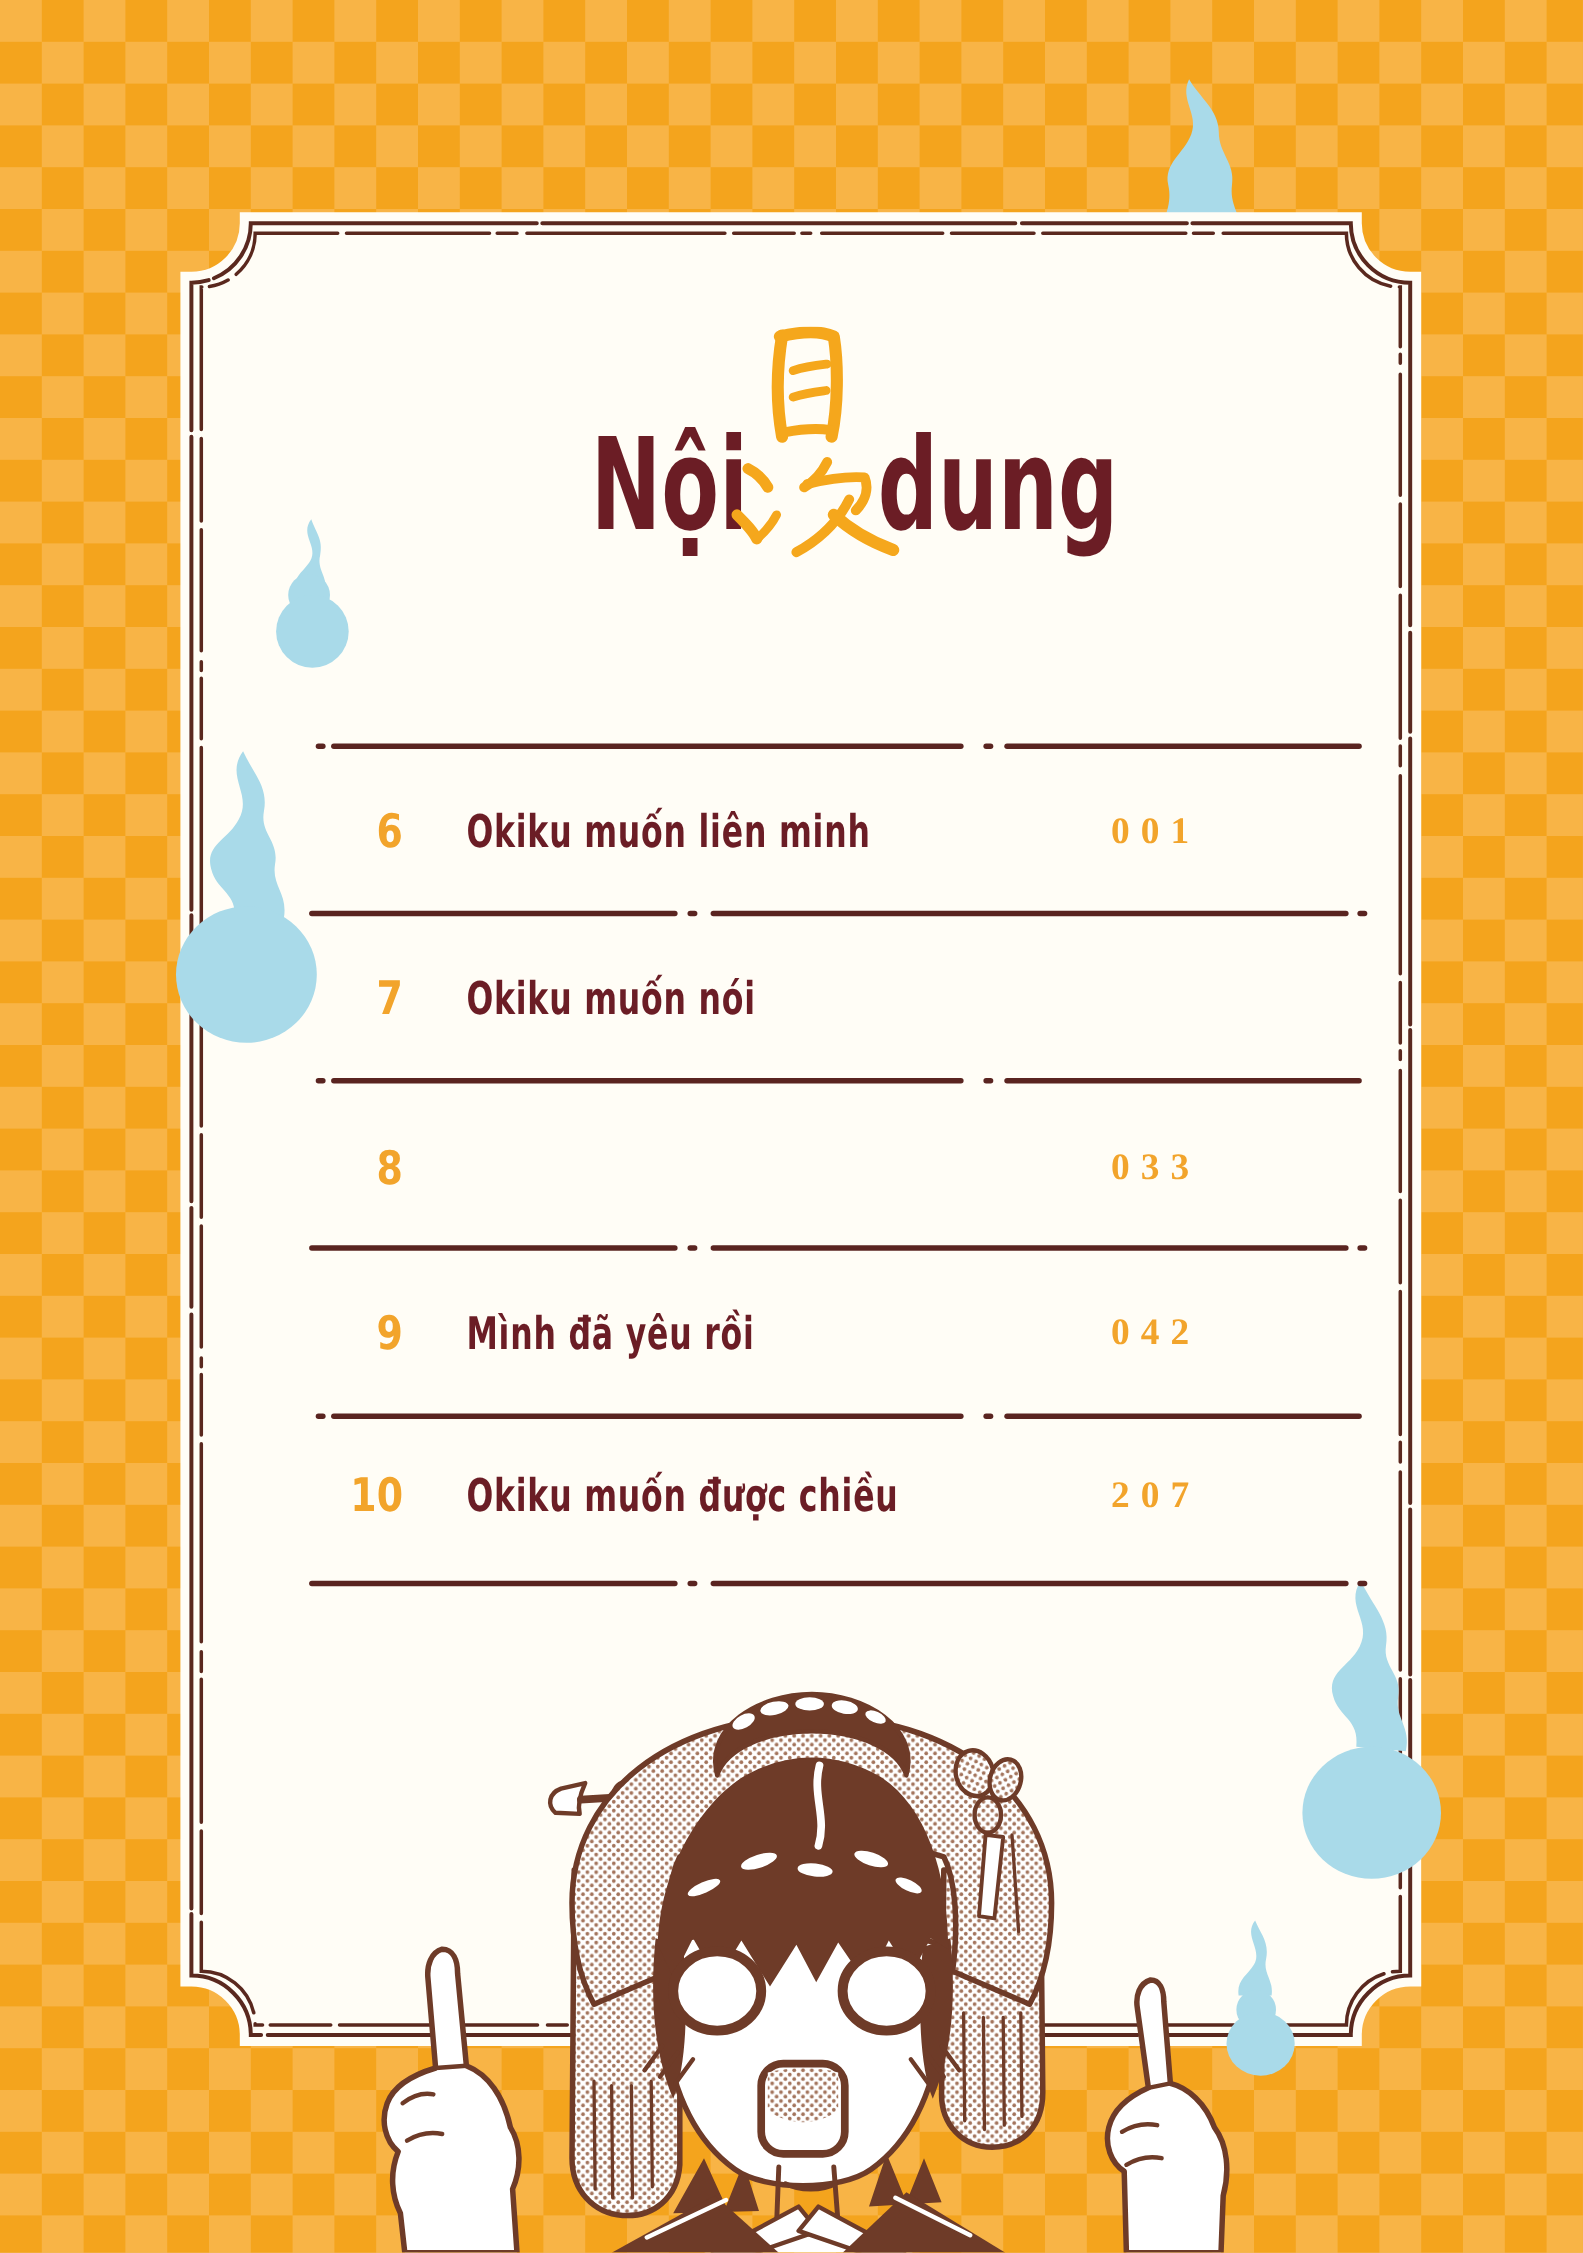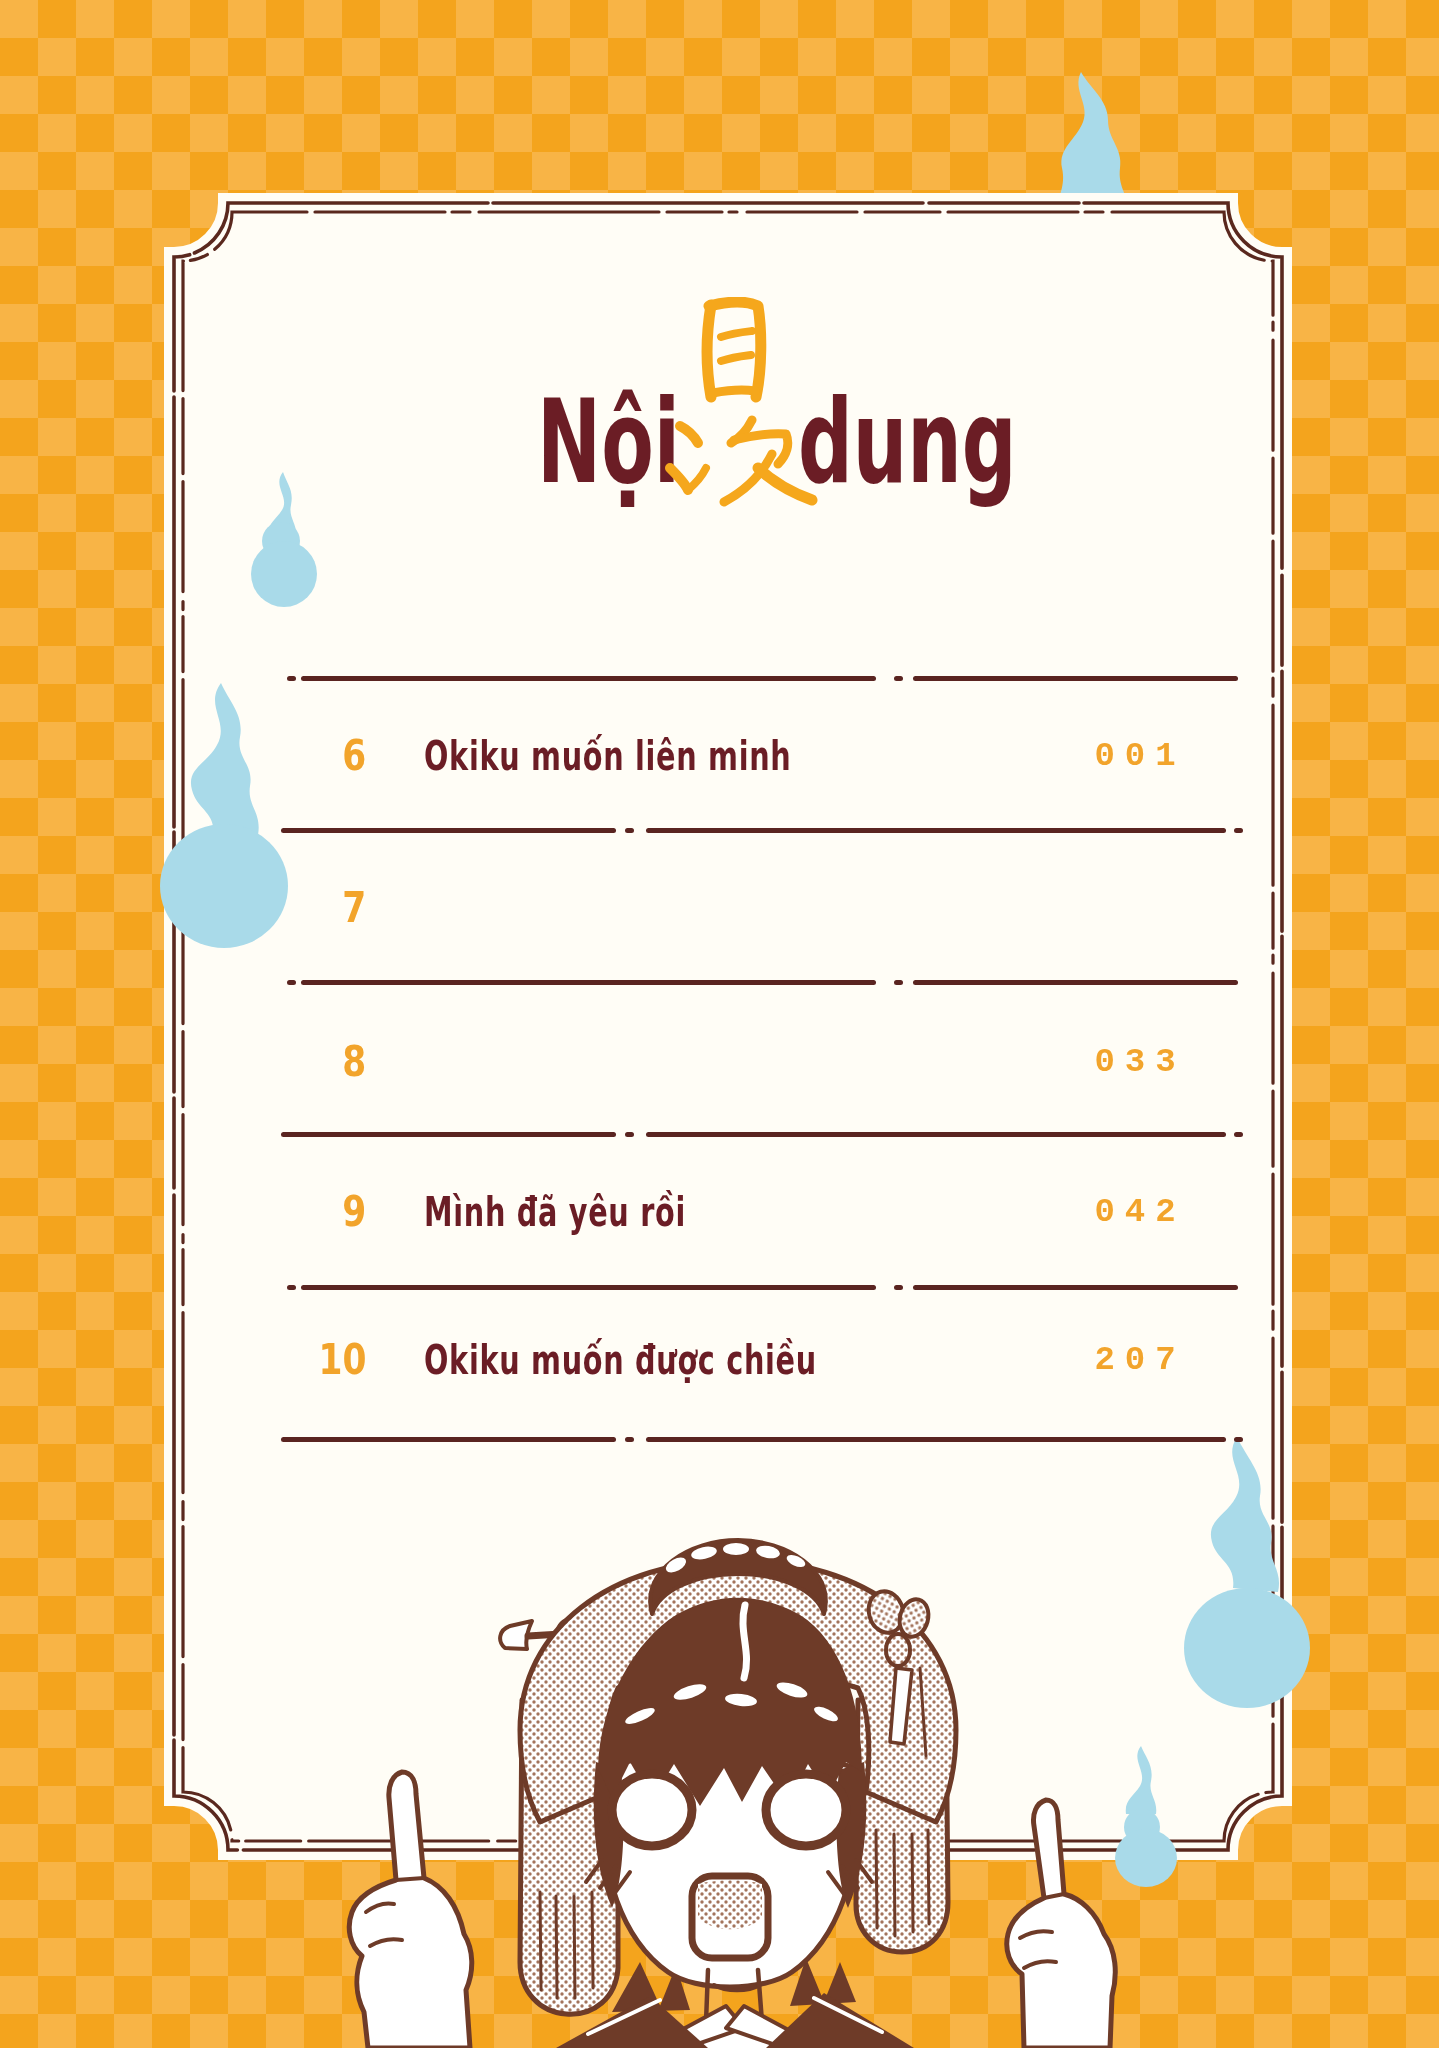--- a/index.html
+++ b/index.html
@@ -29,22 +29,22 @@
     position:absolute;left:240px;width:126px;height:70px;line-height:70px;
     text-align:right;font-size:42px;font-weight:bold;color:#F2A42B;
   }
   .toc-row .num>span{display:inline-block;transform:scaleX(.82);transform-origin:right center;}
   .toc-row .rowtitle{
     position:absolute;left:424px;height:70px;line-height:70px;white-space:nowrap;
     font-size:41px;font-weight:bold;color:#6B1D25;letter-spacing:1px;
   }
   .toc-row .rowtitle>span{display:inline-block;transform:scaleX(.70);transform-origin:left center;}
   .toc-row .pagenum{
-    position:absolute;left:1040px;width:200px;height:70px;line-height:70px;text-align:center;
-    font-family:Liberation Mono, monospace;
+    position:absolute;left:1010px;width:200px;height:70px;line-height:70px;text-align:left;
+    font-family:Liberation Serif, serif;
     font-size:34px;font-weight:bold;color:#F2A42B;letter-spacing:10px;
   }
   
   .sep{position:absolute;height:5px;border-radius:3px;background:#5A2420;}
   .sepdot{position:absolute;height:5px;width:9px;border-radius:3px;background:#5A2420;}
 </style>
 </head>
 <body>
 
 <div class="stage">
@@ -159,20 +159,21 @@
       <div class="sepdot" style="left:1234px;top:1437px"></div>
     </div>
 
     <div class="toc-row" style="top:721px">
       <span class="num"><span>6</span></span>
       <span class="rowtitle"><span>Okiku muốn liên minh</span></span>
       <span class="pagenum">001</span>
     </div>
     <div class="toc-row" style="top:873px">
       <span class="num"><span>7</span></span>
+      <span class="rowtitle"><span>Okiku muốn nói</span></span>
     </div>
     <div class="toc-row" style="top:1027px">
       <span class="num"><span>8</span></span>
       <span class="pagenum">033</span>
     </div>
     <div class="toc-row" style="top:1177px">
       <span class="num"><span>9</span></span>
       <span class="rowtitle"><span>Mình đã yêu rồi</span></span>
       <span class="pagenum">042</span>
     </div>

